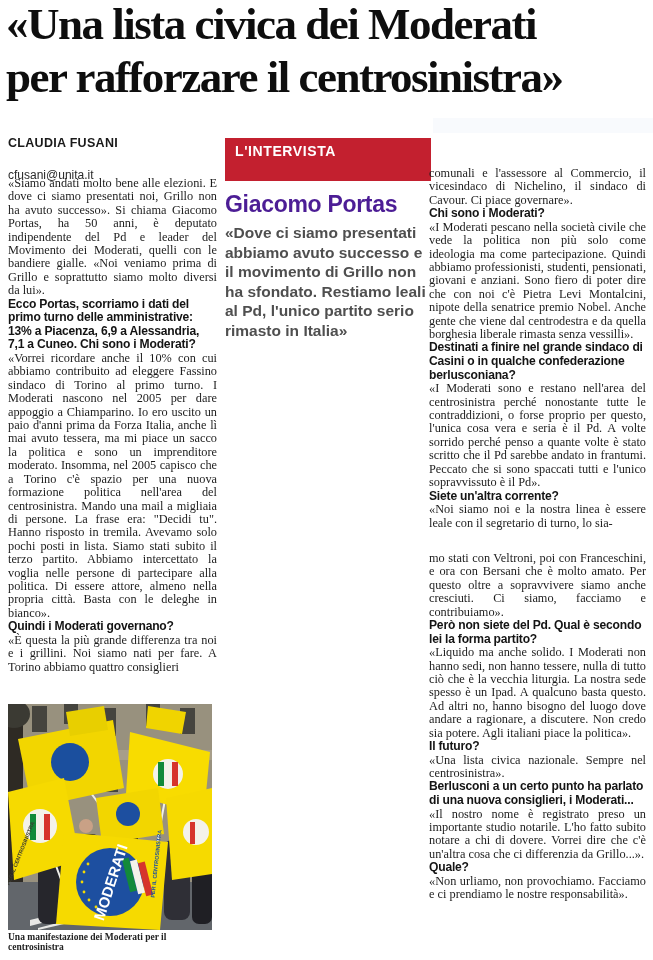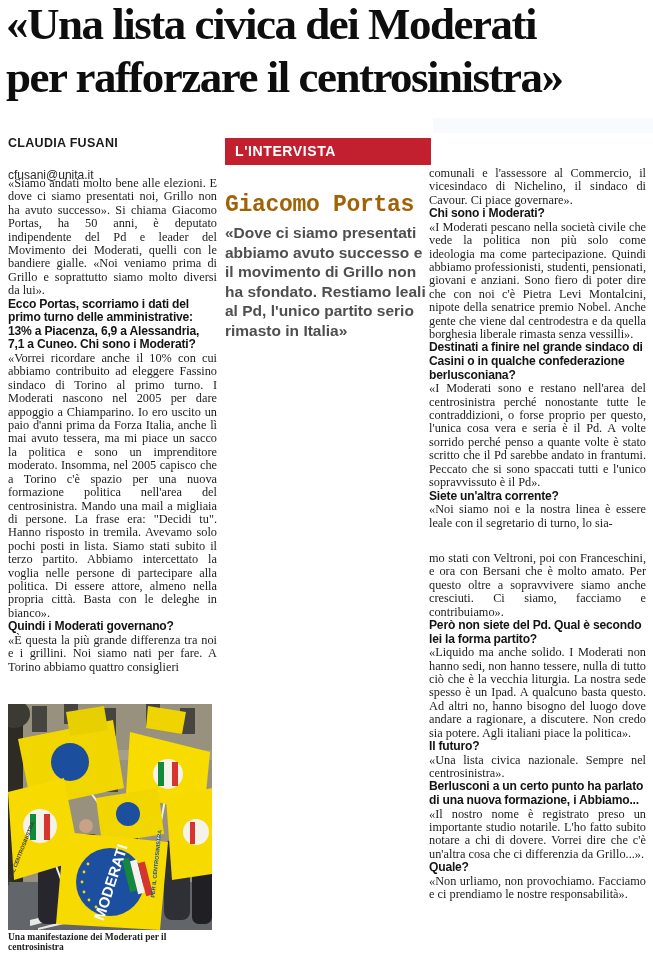--- a/index.html
+++ b/index.html
@@ -16,23 +16,23 @@
   .col{position:absolute;}
   .col-left{left:8px;top:177px;width:209px;}
   .col-mid{left:225px;top:138px;width:206px;}
   .col-right{left:429px;top:167px;width:217px;}
   .col p{margin:0;}
   .a{font-family:"Liberation Serif",serif;font-size:12.3px;line-height:13.4px;
      color:#1c1c1c;text-align:justify;}
   .q{font-family:"Liberation Sans",sans-serif;font-weight:bold;font-size:12.1px;
      line-height:13.6px;color:#141414;letter-spacing:-.2px;}
   .gap{height:22px;}
-  .kicker{background:#c3202f;height:27px;line-height:27px;padding-left:10px;
+  .kicker{background:#c3202f;height:43px;line-height:27px;padding-left:10px;
           color:#ffffff;font-weight:bold;font-size:14px;letter-spacing:.6px;}
-  .subject{margin-top:27px;font-size:23px;font-weight:bold;color:#a16207;letter-spacing:-.3px;font-family:Liberation Mono, monospace;}
+  .subject{margin-top:10px;font-size:23px;font-weight:bold;color:#4c1d95;letter-spacing:-.3px;}
   .pullquote{margin-top:5px;font-weight:bold;font-size:15.5px;line-height:19.5px;
              color:#4f4f4f;}
   .photo{position:absolute;left:8px;top:704px;width:204px;height:226px;margin:0;
          overflow:hidden;background:#98917e;}
   .caption{position:absolute;left:8px;top:932px;width:215px;
            font-family:"Liberation Serif",serif;font-weight:bold;font-size:9.5px;
            color:#222;}
 </style>
 </head>
 <body>
@@ -74,21 +74,21 @@
     <p class="q">Destinati a finire nel grande sindaco di Casini o in qualche confederazione berlusconiana?</p>
     <p class="a">«I Moderati sono e restano nell'area del centrosinistra perché nonostante tutte le contraddizioni, o forse proprio per questo, l'unica cosa vera e seria è il Pd. A volte sorrido perché penso a quante volte è stato scritto che il Pd sarebbe andato in frantumi. Peccato che si sono spaccati tutti e l'unico sopravvissuto è il Pd».</p>
     <p class="q">Siete un'altra corrente?</p>
     <p class="a">«Noi siamo noi e la nostra linea è essere leale con il segretario di turno, lo sia-</p>
     <div class="gap"></div>
     <p class="a">mo stati con Veltroni, poi con Franceschini, e ora con Bersani che è molto amato. Per questo oltre a sopravvivere siamo anche cresciuti. Ci siamo, facciamo e contribuiamo».</p>
     <p class="q">Però non siete del Pd. Qual è secondo lei la forma partito?</p>
     <p class="a">«Liquido ma anche solido. I Moderati non hanno sedi, non hanno tessere, nulla di tutto ciò che è la vecchia liturgia. La nostra sede spesso è un Ipad. A qualcuno basta questo. Ad altri no, hanno bisogno del luogo dove andare a ragionare, a discutere. Non credo sia potere. Agli italiani piace la politica».</p>
     <p class="q">Il futuro?</p>
     <p class="a">«Una lista civica nazionale. Sempre nel centrosinistra».</p>
-    <p class="q">Berlusconi a un certo punto ha parlato di una nuova formazione, i Abbiamo...</p>
+    <p class="q">Berlusconi a un certo punto ha parlato di una nuova consiglieri, i Moderati...</p>
     <p class="a">«Il nostro nome è registrato preso un importante studio notarile. L'ho fatto subito notare a chi di dovere. Vorrei dire che c'è un'altra cosa che ci differenzia da Grillo...».</p>
     <p class="q">Quale?</p>
     <p class="a">«Non urliamo, non provochiamo. Facciamo e ci prendiamo le nostre responsabilità».</p>
   </div>
 
   <figure class="photo">
     <svg width="204" height="226" viewBox="0 0 204 226" xmlns="http://www.w3.org/2000/svg">
 
       <rect x="0" y="0" width="204" height="190" fill="#98917e"></rect>
       <rect x="0" y="46" width="204" height="10" fill="#a79e8a"></rect>

